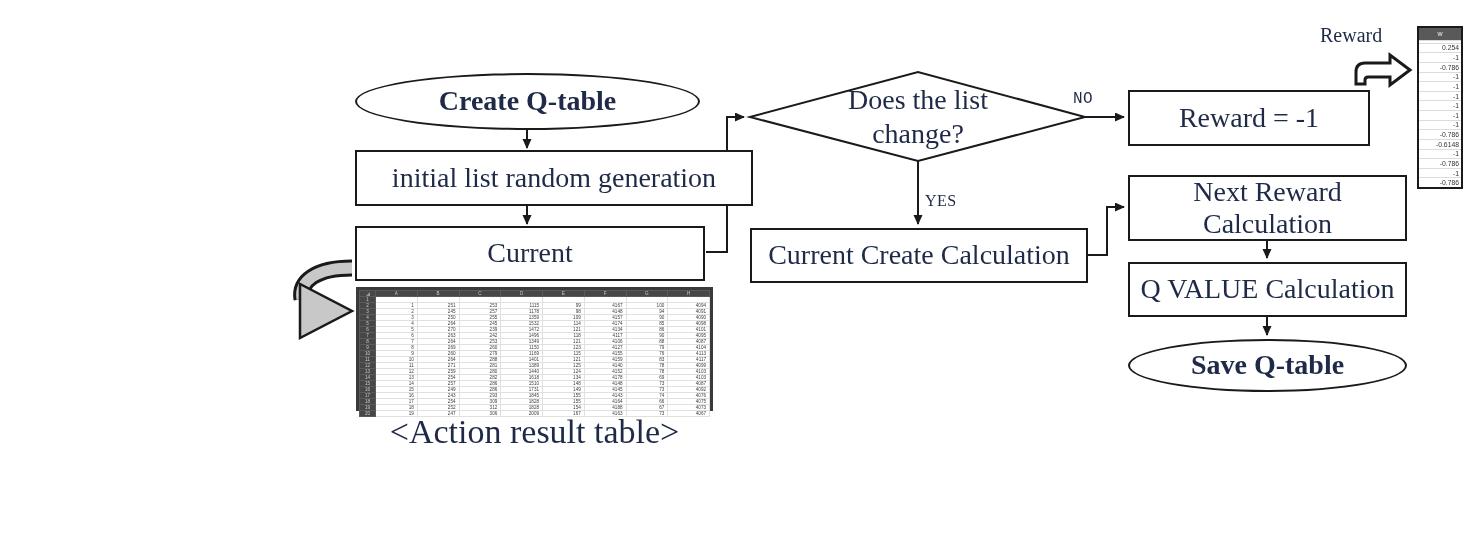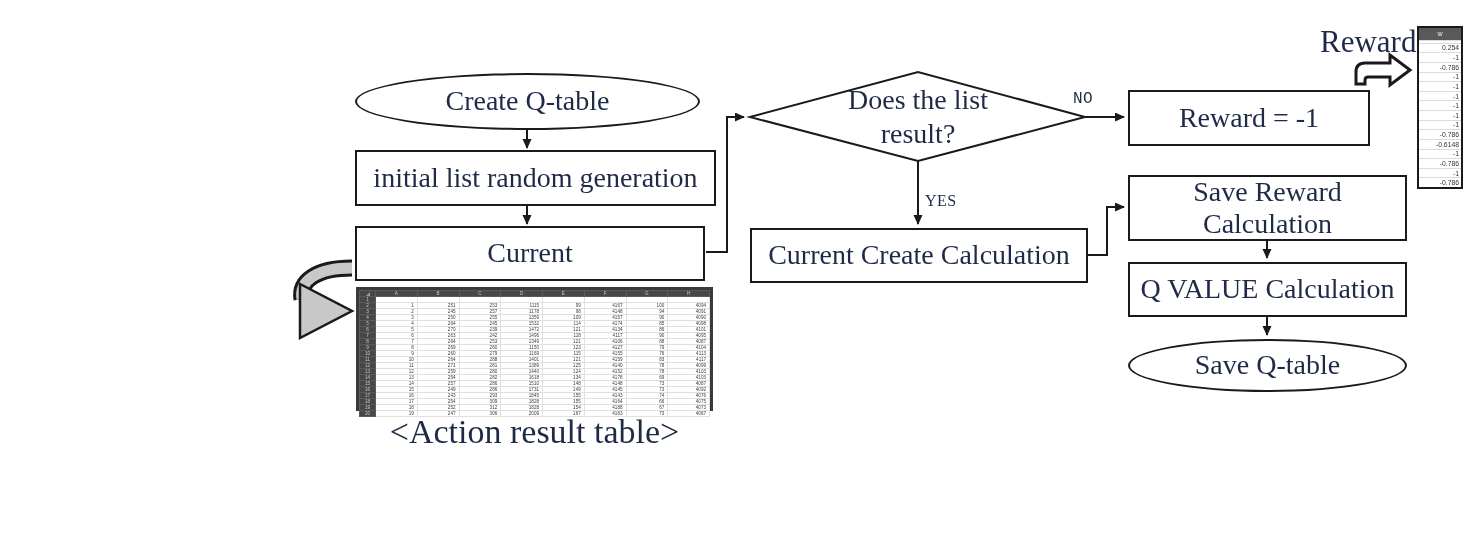--- a/index.html
+++ b/index.html
@@ -6,27 +6,27 @@
   #canvas{
     position:relative;width:1482px;height:544px;background:#ffffff;overflow:hidden;
     font-family:"Liberation Serif", serif;color:#1e2a47;
   }
   .abs{position:absolute;box-sizing:border-box;}
   .node{
     display:flex;align-items:center;justify-content:center;text-align:center;
     background:#ffffff;border:2px solid #1a1a1a;font-size:28px;line-height:1.15;
     z-index:10;
   }
-  .oval{border-radius:50%;}
+  .oval{border-radius:50%;font-weight:bold;}
   .diamond-text{
     display:flex;flex-direction:column;align-items:center;justify-content:center;
     text-align:left;font-size:28px;line-height:1.2;z-index:12;background:transparent;border:none;
   }
   .edge-label{font-size:16px;letter-spacing:0.5px;z-index:12;color:#1e2a47;}
-  .reward-label{font-size:31px;z-index:12;}
+  .reward-label{font-size:20px;z-index:12;}
   .art-caption{font-size:34px;text-align:center;z-index:12;}
   .fig-caption{font-size:31px;color:#111111;z-index:12;font-family:"Liberation Serif", serif;}
   svg.layer{position:absolute;left:0;top:0;z-index:5;pointer-events:none;}
 
   
   .sheet-wrap{
     left:356px;top:287px;width:357px;height:124px;border:3px solid #3a3a3a;background:#ffffff;z-index:11;
   }
   table.sheet{
     border-collapse:collapse;table-layout:fixed;width:100%;height:100%;
@@ -93,21 +93,21 @@
       <polygon points="300,284 300,338 352,311" fill="#c8c8c8" stroke="#1a1a1a" stroke-width="2.5"></polygon>
     </g>
 
     <path d="M 1356,84 L 1356,72 Q 1356,63 1365,63 L 1390,63 L 1390,55 L 1410,70 L 1390,85 L 1390,77 L 1368,77 Q 1365,77 1365,80 L 1365,84 Z" fill="#ffffff" stroke="#1a1a1a" stroke-width="3"></path>
   </svg>
 
   <div class="abs node oval" style="left:355px;top:73px;width:345px;height:57px;">
     <span>Create Q-table</span>
   </div>
 
-  <div class="abs node" style="left:355px;top:150px;width:361px;height:56px;">
+  <div class="abs node" style="left:355px;top:150px;width:398px;height:56px;">
     <span>initial list random generation</span>
   </div>
 
   <div class="abs node" style="left:355px;top:226px;width:350px;height:55px;">
     <span>Current</span>
   </div>
 
   <div class="abs sheet-wrap">
     <table class="sheet">
         <colgroup>
@@ -353,35 +353,35 @@
             <td>73</td>
             <td>4067</td>
           </tr>
         </tbody>
       </table>
   </div>
   <div class="abs art-caption" style="left:356px;top:413px;width:357px;">&lt;Action result table&gt;</div>
 
   <div class="abs diamond-text" style="left:790px;top:80px;width:256px;height:74px;">
     <span>Does the list</span>
-    <span>result?</span>
+    <span>change?</span>
   </div>
   <div class="abs edge-label" style="left:1073px;top:90px;font-family:Liberation Mono, monospace;">NO</div>
   <div class="abs edge-label" style="left:925px;top:192px;">YES</div>
 
   <div class="abs node" style="left:750px;top:228px;width:338px;height:55px;">
     <span>Current Create Calculation</span>
   </div>
 
   <div class="abs node" style="left:1128px;top:90px;width:242px;height:56px;">
     <span>Reward = -1</span>
   </div>
 
   <div class="abs node" style="left:1128px;top:175px;width:279px;height:66px;flex-direction:column;">
-    <span>Save Reward</span>
+    <span>Next Reward</span>
     <span>Calculation</span>
   </div>
 
   <div class="abs node" style="left:1128px;top:262px;width:279px;height:55px;">
     <span>Q VALUE Calculation</span>
   </div>
 
   <div class="abs node oval" style="left:1128px;top:339px;width:279px;height:53px;">
     <span>Save Q-table</span>
   </div>

